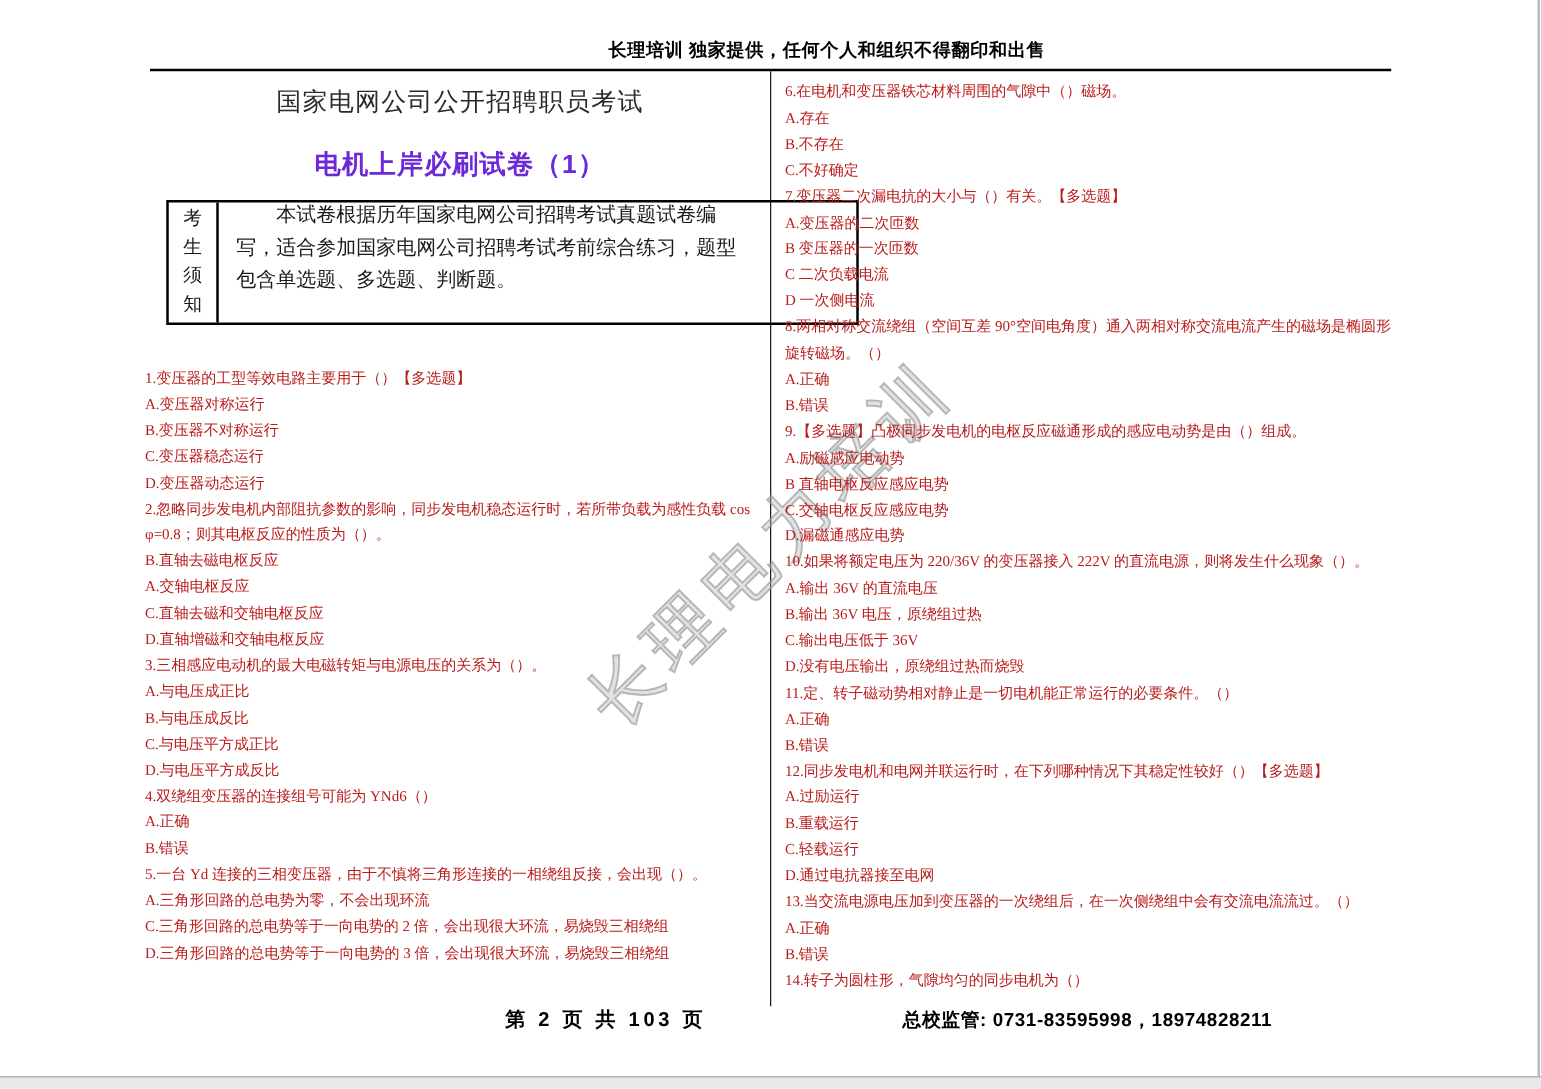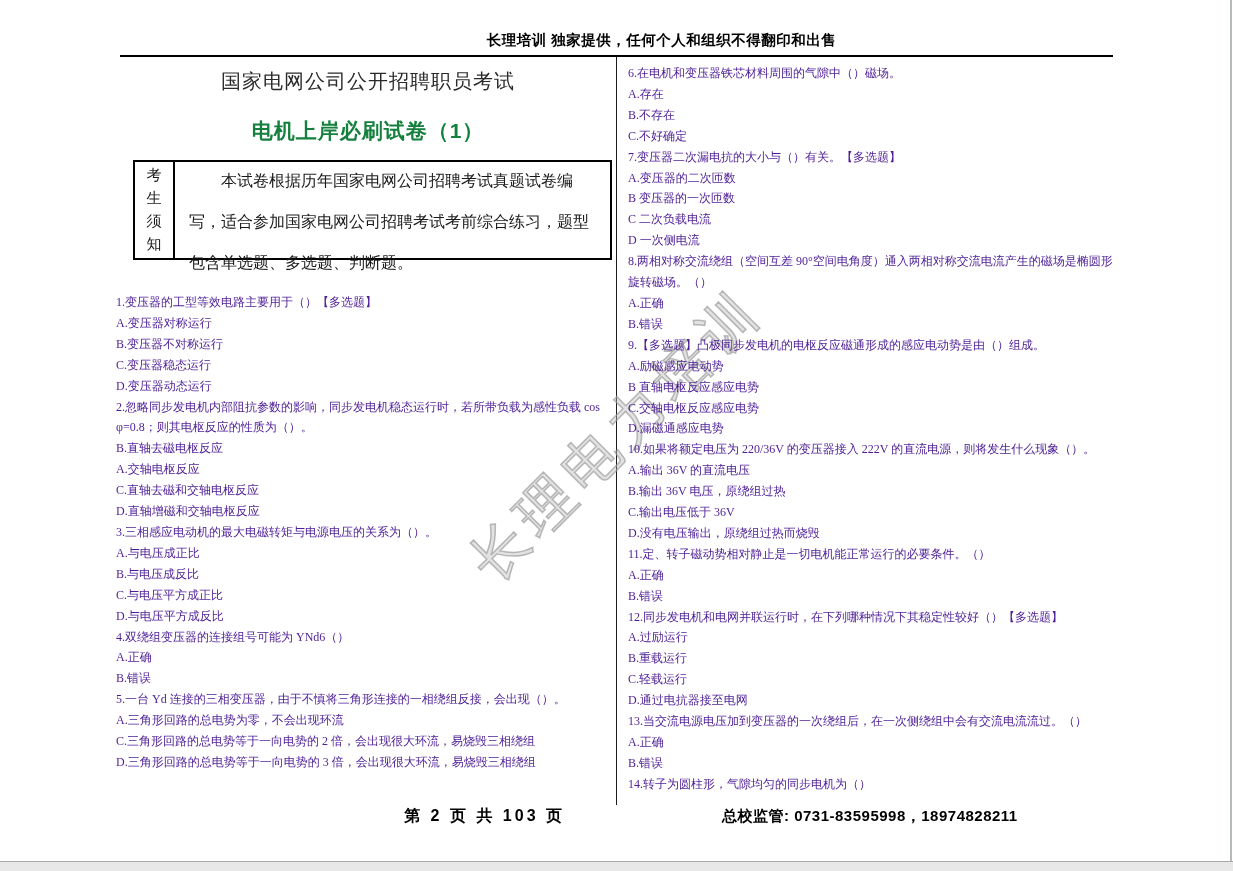--- a/index.html
+++ b/index.html
@@ -21,42 +21,42 @@
   .col-divider{
     position:absolute;left:616px;top:57px;width:1px;height:748px;background:#1c1c1c;
   }
   .exam-title{
     position:absolute;left:120px;top:68px;width:496px;text-align:center;
     font-size:20px;letter-spacing:1px;color:#2a2a2a;font-family:Liberation Mono, monospace;
   }
   .paper-title{
     position:absolute;left:120px;top:117px;width:496px;text-align:center;
     font-family:"Liberation Sans","DejaVu Sans",sans-serif;
-    font-weight:bold;font-size:21px;letter-spacing:1px;color:#15803d;
+    font-weight:bold;font-size:21px;letter-spacing:1px;color:#6d28d9;
   }
   .notice-box{
-    position:absolute;left:133px;top:160px;width:479px;height:100px;
+    position:absolute;left:133px;top:160px;width:554px;height:100px;
     border:2px solid #000;display:flex;box-sizing:border-box;
   }
   .notice-label-cell{
     width:40px;border-right:2px solid #000;box-sizing:border-box;
     display:flex;align-items:center;justify-content:center;
   }
   .notice-label{
     width:16px;word-break:break-all;line-height:23px;font-size:15px;
     text-align:center;color:#1a1a1a;
   }
   .notice-text{
     flex:1;padding:0px 12px 0 14px;
-    font-size:16px;line-height:41px;text-indent:32px;color:#1a1a1a;
+    font-size:16px;line-height:26px;text-indent:32px;color:#1a1a1a;
     width:396px;box-sizing:content-box;max-width:402px;
     margin-top:-2px;
   }
   .questions{
-    position:absolute;font-size:12px;line-height:20.9px;color:#4c1d95;
+    position:absolute;font-size:12px;line-height:20.9px;color:#b91c1c;
   }
   .questions-left{left:116px;top:292px;width:494px;}
   .questions-right{left:628px;top:63px;width:487px;}
   .q-text,.q-option{white-space:normal;}
   .watermark{
     position:absolute;left:617px;top:436px;
     transform:translate(-50%,-50%) rotate(-45deg);
     font-size:56px;letter-spacing:8px;white-space:nowrap;
     color:rgba(178,178,178,0.38);
     -webkit-text-stroke:1.5px rgba(150,150,150,0.65);

